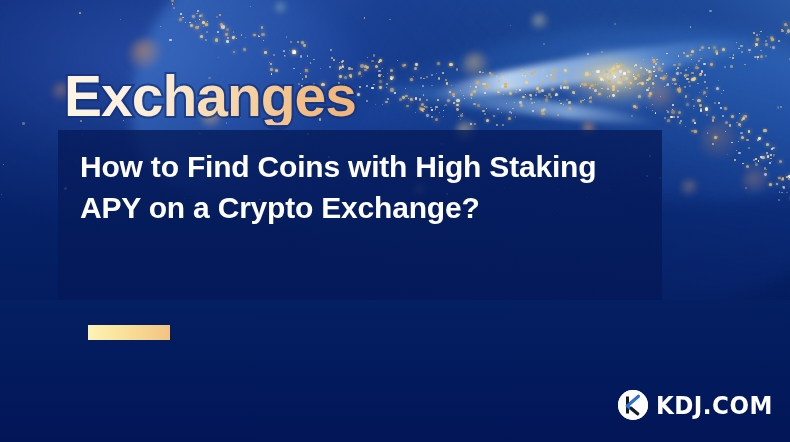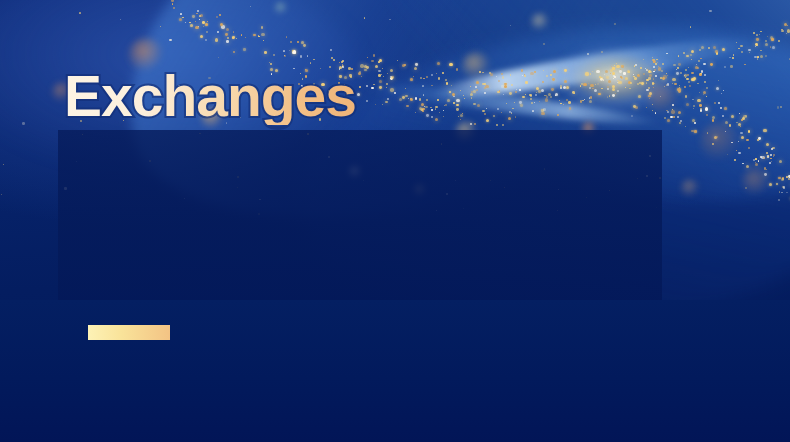--- a/index.html
+++ b/index.html
@@ -955,17 +955,29 @@
       <i class="bokeh" style="left: 275px; top: 2px; width: 12px; height: 12px; background: radial-gradient(circle at 42% 38%, rgba(196, 230, 190, 0.55) 0%, rgba(120, 90, 60, 0) 72%);"></i>
       <i class="bokeh" style="left: 681px; top: 179px; width: 18px; height: 18px; background: radial-gradient(circle at 42% 38%, rgba(232, 172, 112, 0.4) 0%, rgba(120, 90, 60, 0) 72%);"></i>
     </div>
   <div class="bg-bottom-fill"></div>
 
   <div class="panel"></div>
 
   <div class="headline-shadow">Exchanges</div>
   <div class="headline">Exchanges</div>
 
+  <div class="subtitle">How to Find Coins with High Staking APY on a Crypto Exchange?</div>
 
   <div class="accent-bar"></div>
 
+  <div class="logo">
+    <span class="logo-badge">
+      <svg width="30" height="30" viewBox="0 0 30 30" aria-hidden="true">
+        <circle cx="15" cy="15" r="15" fill="#ffffff"></circle>
+        <path d="M9.5 6.5 L9.5 23.5" stroke="#1a1a1a" stroke-width="3" fill="none"></path>
+        <path d="M20.5 6.2 L9.2 16.0 L19.8 23.8" stroke="#2f6fd0" stroke-width="3.2" fill="none" stroke-linecap="round" stroke-linejoin="round"></path>
+        <path d="M13.2 18.2 L19.6 23.8" stroke="#1a1a1a" stroke-width="3" fill="none" stroke-linecap="round"></path>
+      </svg>
+    </span>
+    <span class="logo-text">KDJ.COM</span>
+  </div>
 
 </div>
 
 </body></html>

